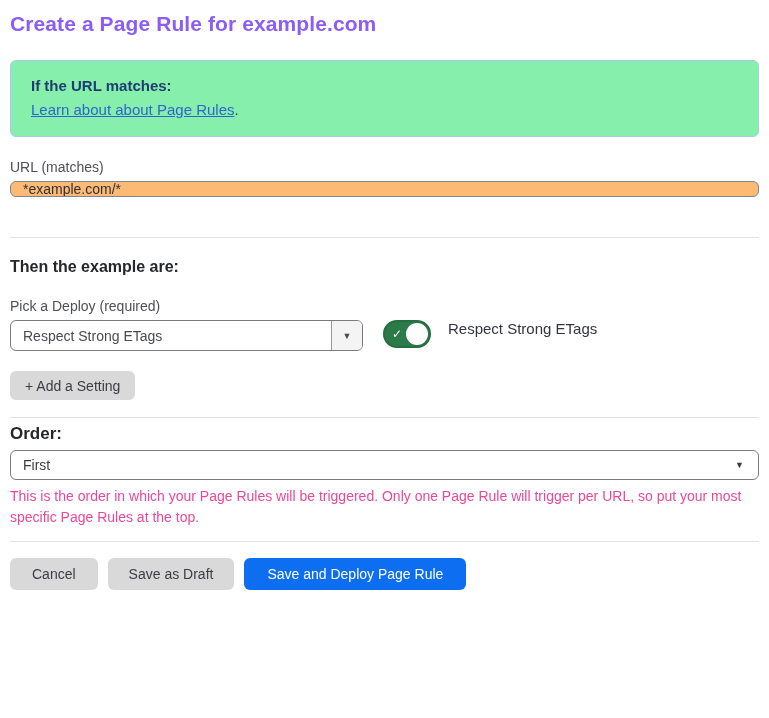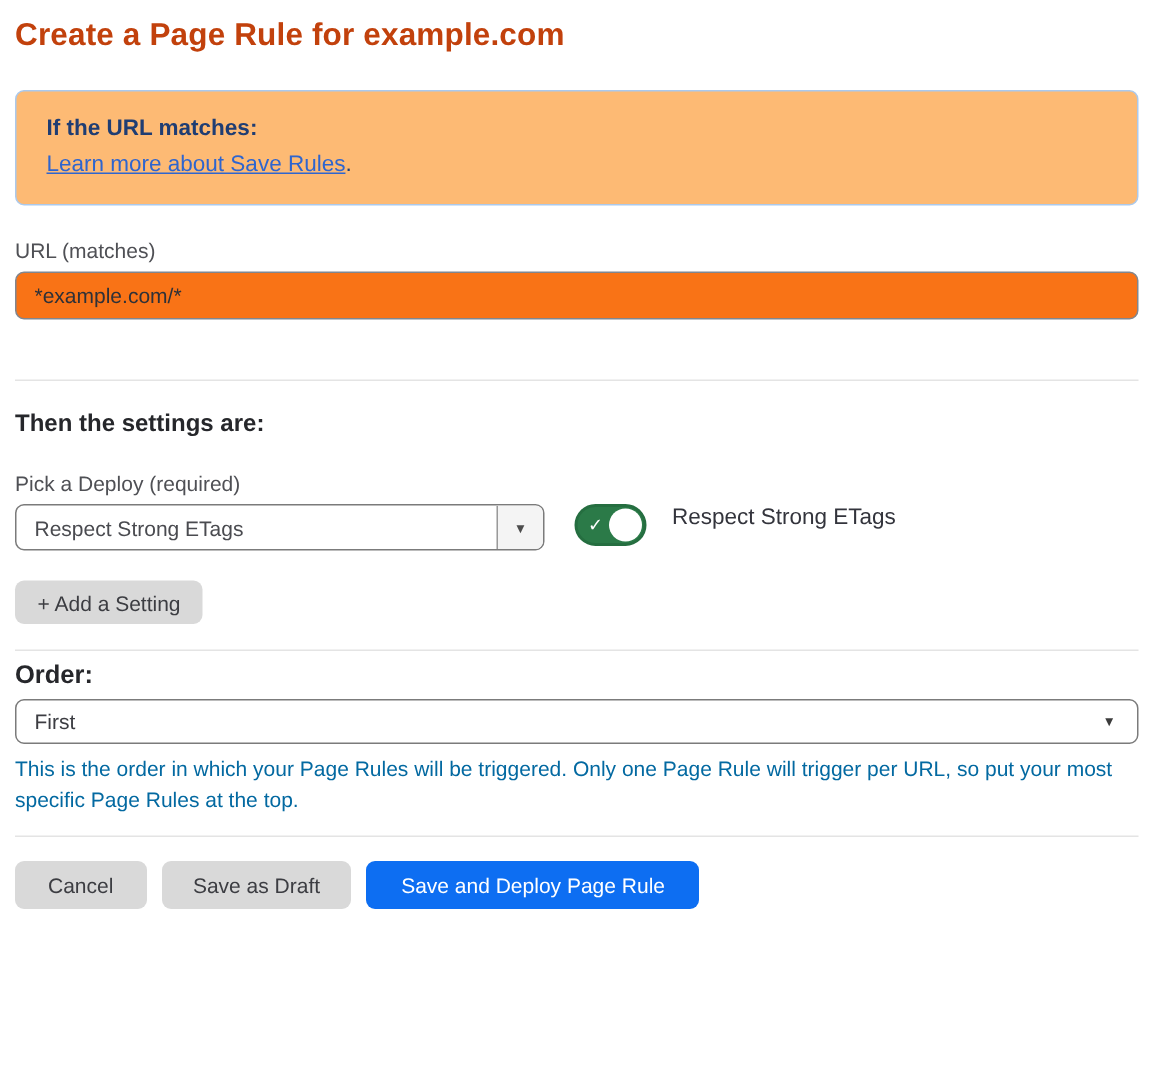--- a/index.html
+++ b/index.html
@@ -9,28 +9,28 @@
     height: 718px;
     font-family: "Liberation Sans", "DejaVu Sans", sans-serif;
     color: #35363c;
     overflow: hidden;
   }
   .container { width: 769px; padding: 10px 10px 0 10px; }
 
   h1.page-title {
     font-size: 21px;
     font-weight: 700;
-    color: #c2410c;
+    color: #8b5cf6;
     letter-spacing: 0.1px;
     margin-top: 2px;
   }
 
   .info-box {
     margin-top: 24px;
-    background: #fdba74;
+    background: #86efac;
     border: 1px solid #abc9ec;
     border-radius: 6px;
     padding: 13px 20px 14px 20px;
     color: #1f3d73;
     font-size: 15px;
     line-height: 24px;
   }
   .info-box .info-heading { font-weight: 700; }
   .info-box a.info-link {
     color: #2e65cf;
@@ -41,23 +41,23 @@
 
   .field-label {
     font-size: 14px;
     color: #4f5055;
     margin-top: 22px;
   }
 
   .url-input {
     display: block;
     width: 100%;
-    height: 32px;
-    margin-top: 6px;
-    background: #f97316;
+    height: 16px;
+    margin-top: 6px;
+    background: #fdba74;
     border: 1px solid #81868f;
     border-radius: 6px;
     padding: 0 12px;
     font-size: 14px;
     font-family: "Liberation Sans", "DejaVu Sans", sans-serif;
     color: #2f3138;
     outline: none;
   }
 
   .divider {
@@ -179,21 +179,21 @@
     padding: 0 14px 0 12px;
     cursor: pointer;
   }
   .order-select .select-value { font-size: 14px; color: #3c3d42; }
   .order-select .chevron { font-size: 9px; color: #3c3c3c; }
 
   .help-text {
     margin-top: 6px;
     font-size: 14px;
     line-height: 21px;
-    color: #0369a1;
+    color: #ec4899;
     max-width: 749px;
   }
 
   .footer-actions {
     display: flex;
     align-items: center;
     gap: 10px;
     margin-top: 16px;
   }
   .footer-actions .btn { height: 32px; }
@@ -207,29 +207,29 @@
 </style>
 </head>
 <body>
 
 <div class="container">
 
   <h1 class="page-title">Create a Page Rule for example.com</h1>
 
   <div class="info-box">
     <div class="info-heading">If the URL matches:</div>
-    <div><a class="info-link">Learn more about Save Rules</a><span class="link-suffix">.</span></div>
+    <div><a class="info-link">Learn about about Page Rules</a><span class="link-suffix">.</span></div>
   </div>
 
   <div class="field-label">URL (matches)</div>
   <input class="url-input" type="text" value="*example.com/*" style="">
 
   <hr class="divider">
 
-  <h2 class="section-heading">Then the settings are:</h2>
+  <h2 class="section-heading">Then the example are:</h2>
 
   <div class="field-label">Pick a Deploy (required)</div>
 
   <div class="setting-row">
     <div class="setting-select">
       <div class="select-value">Respect Strong ETags</div>
       <div class="select-arrow-seg">
           <span>▼</span>
         </div>
     </div>

